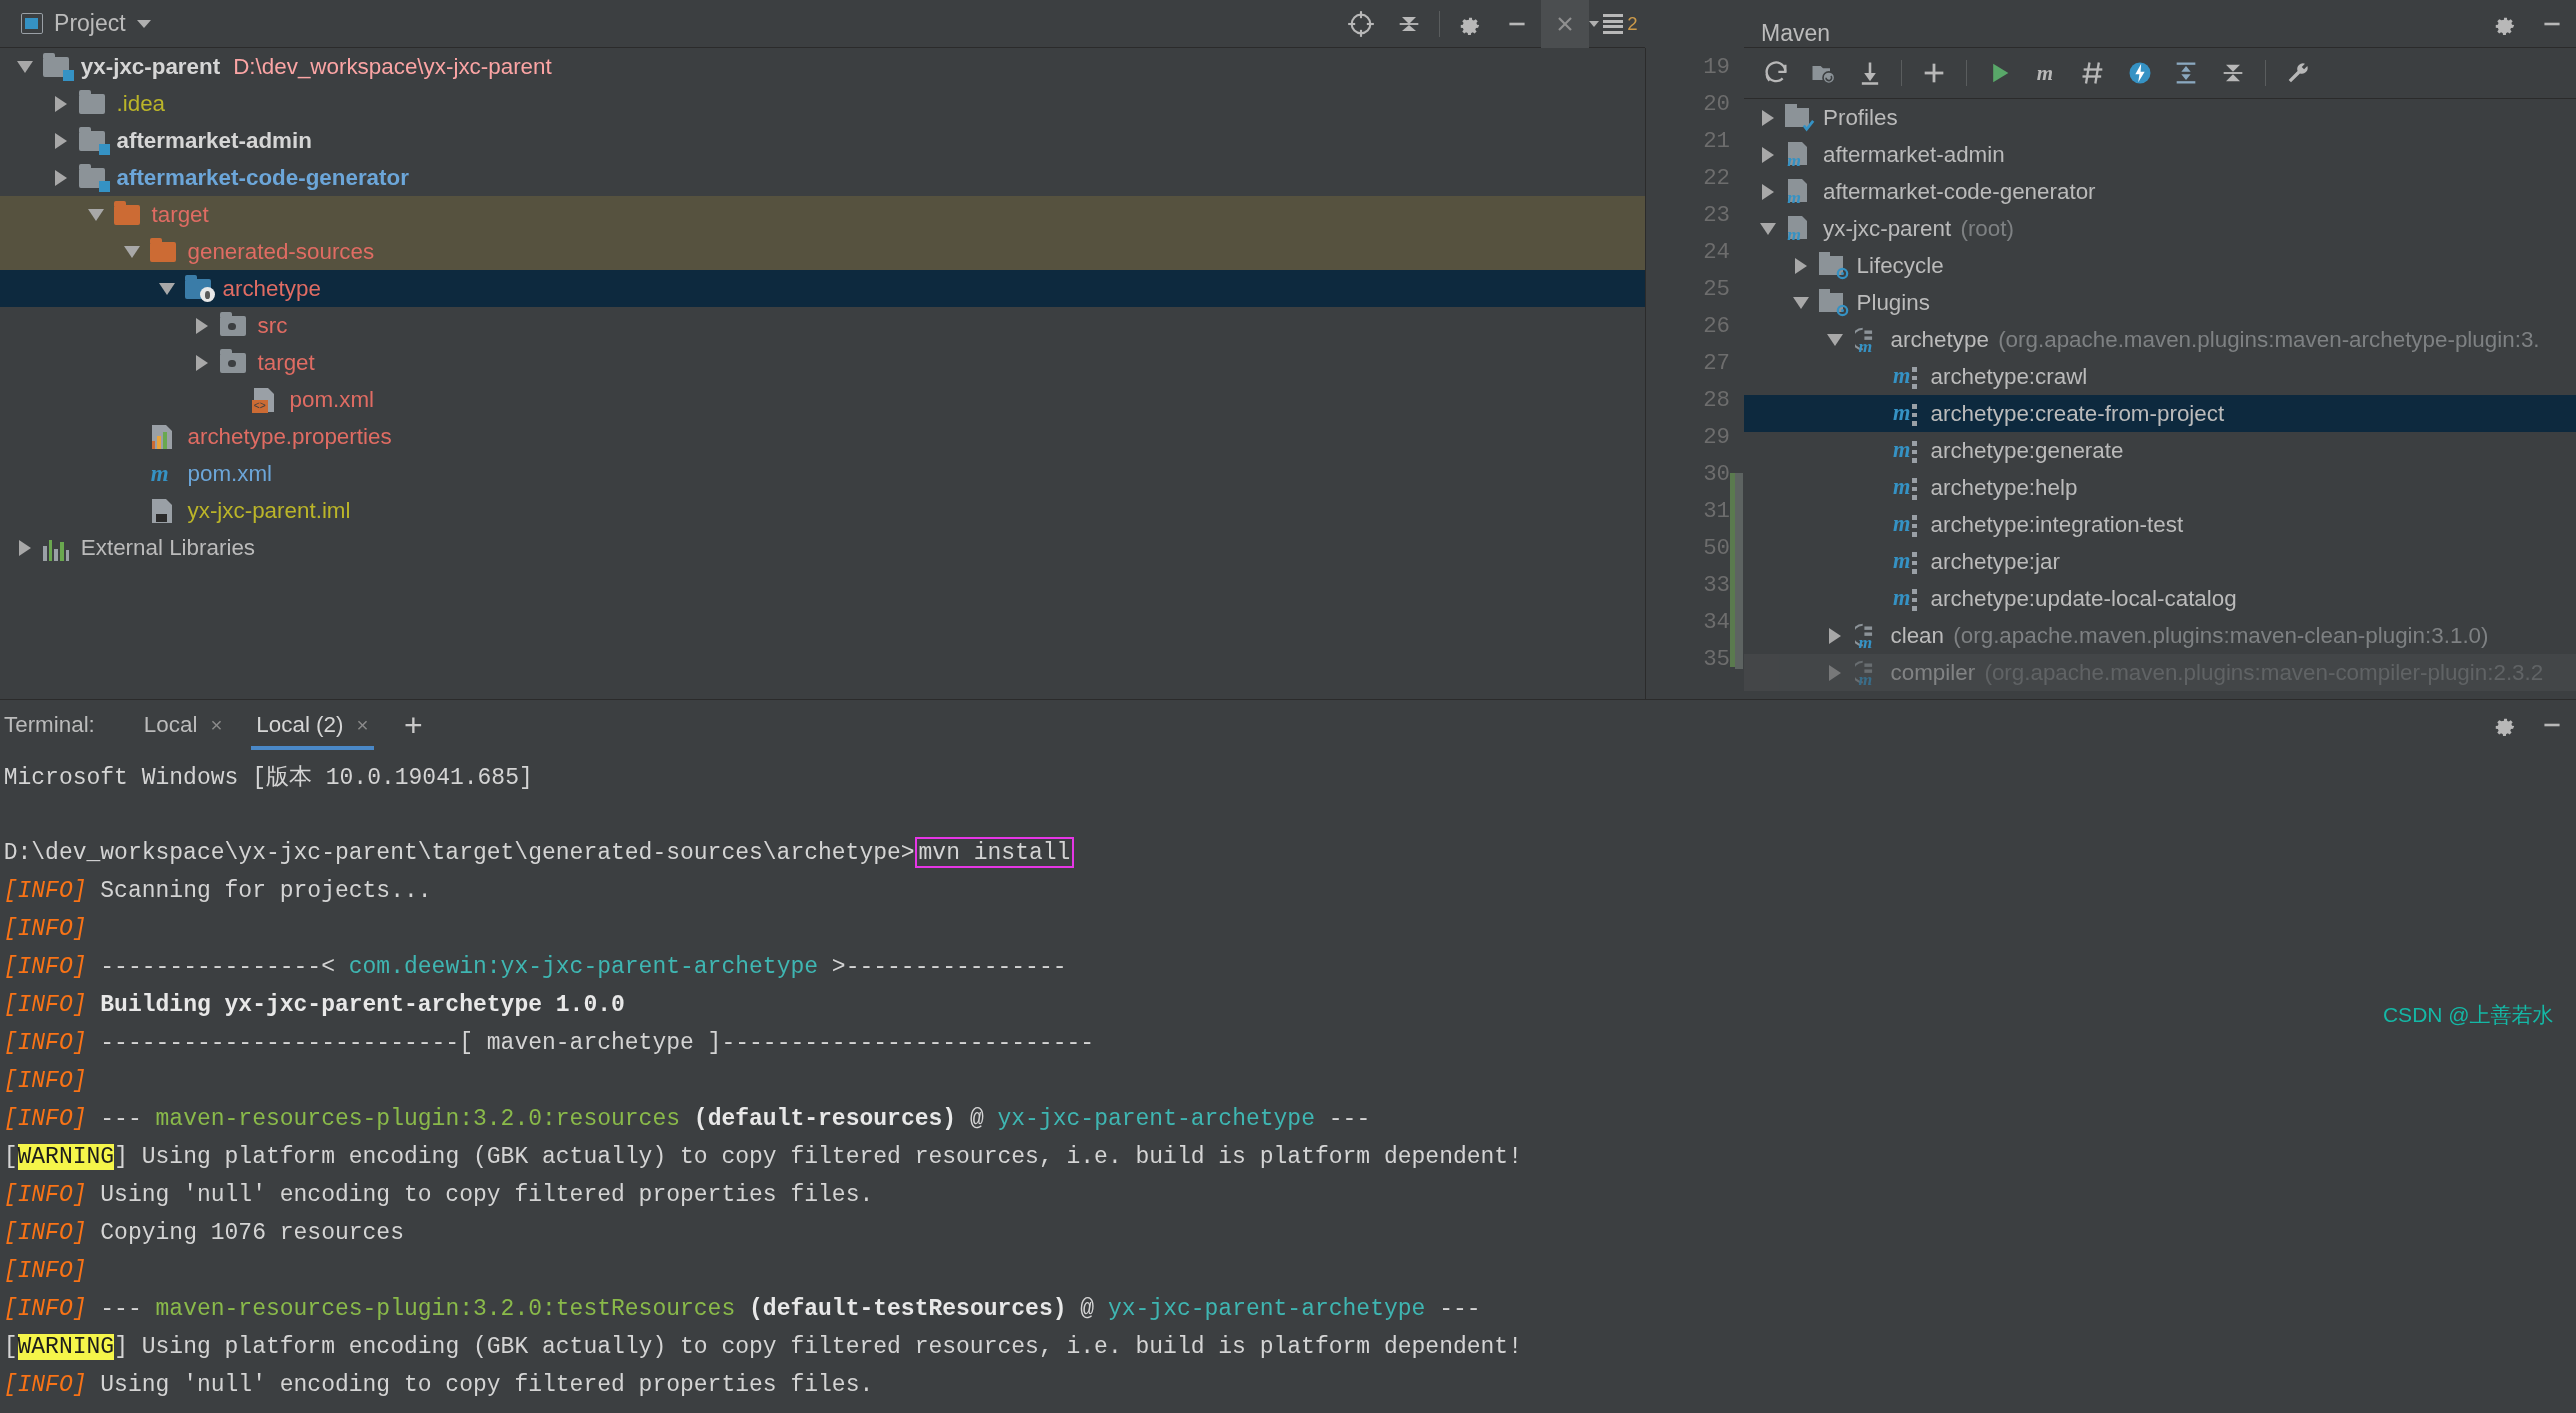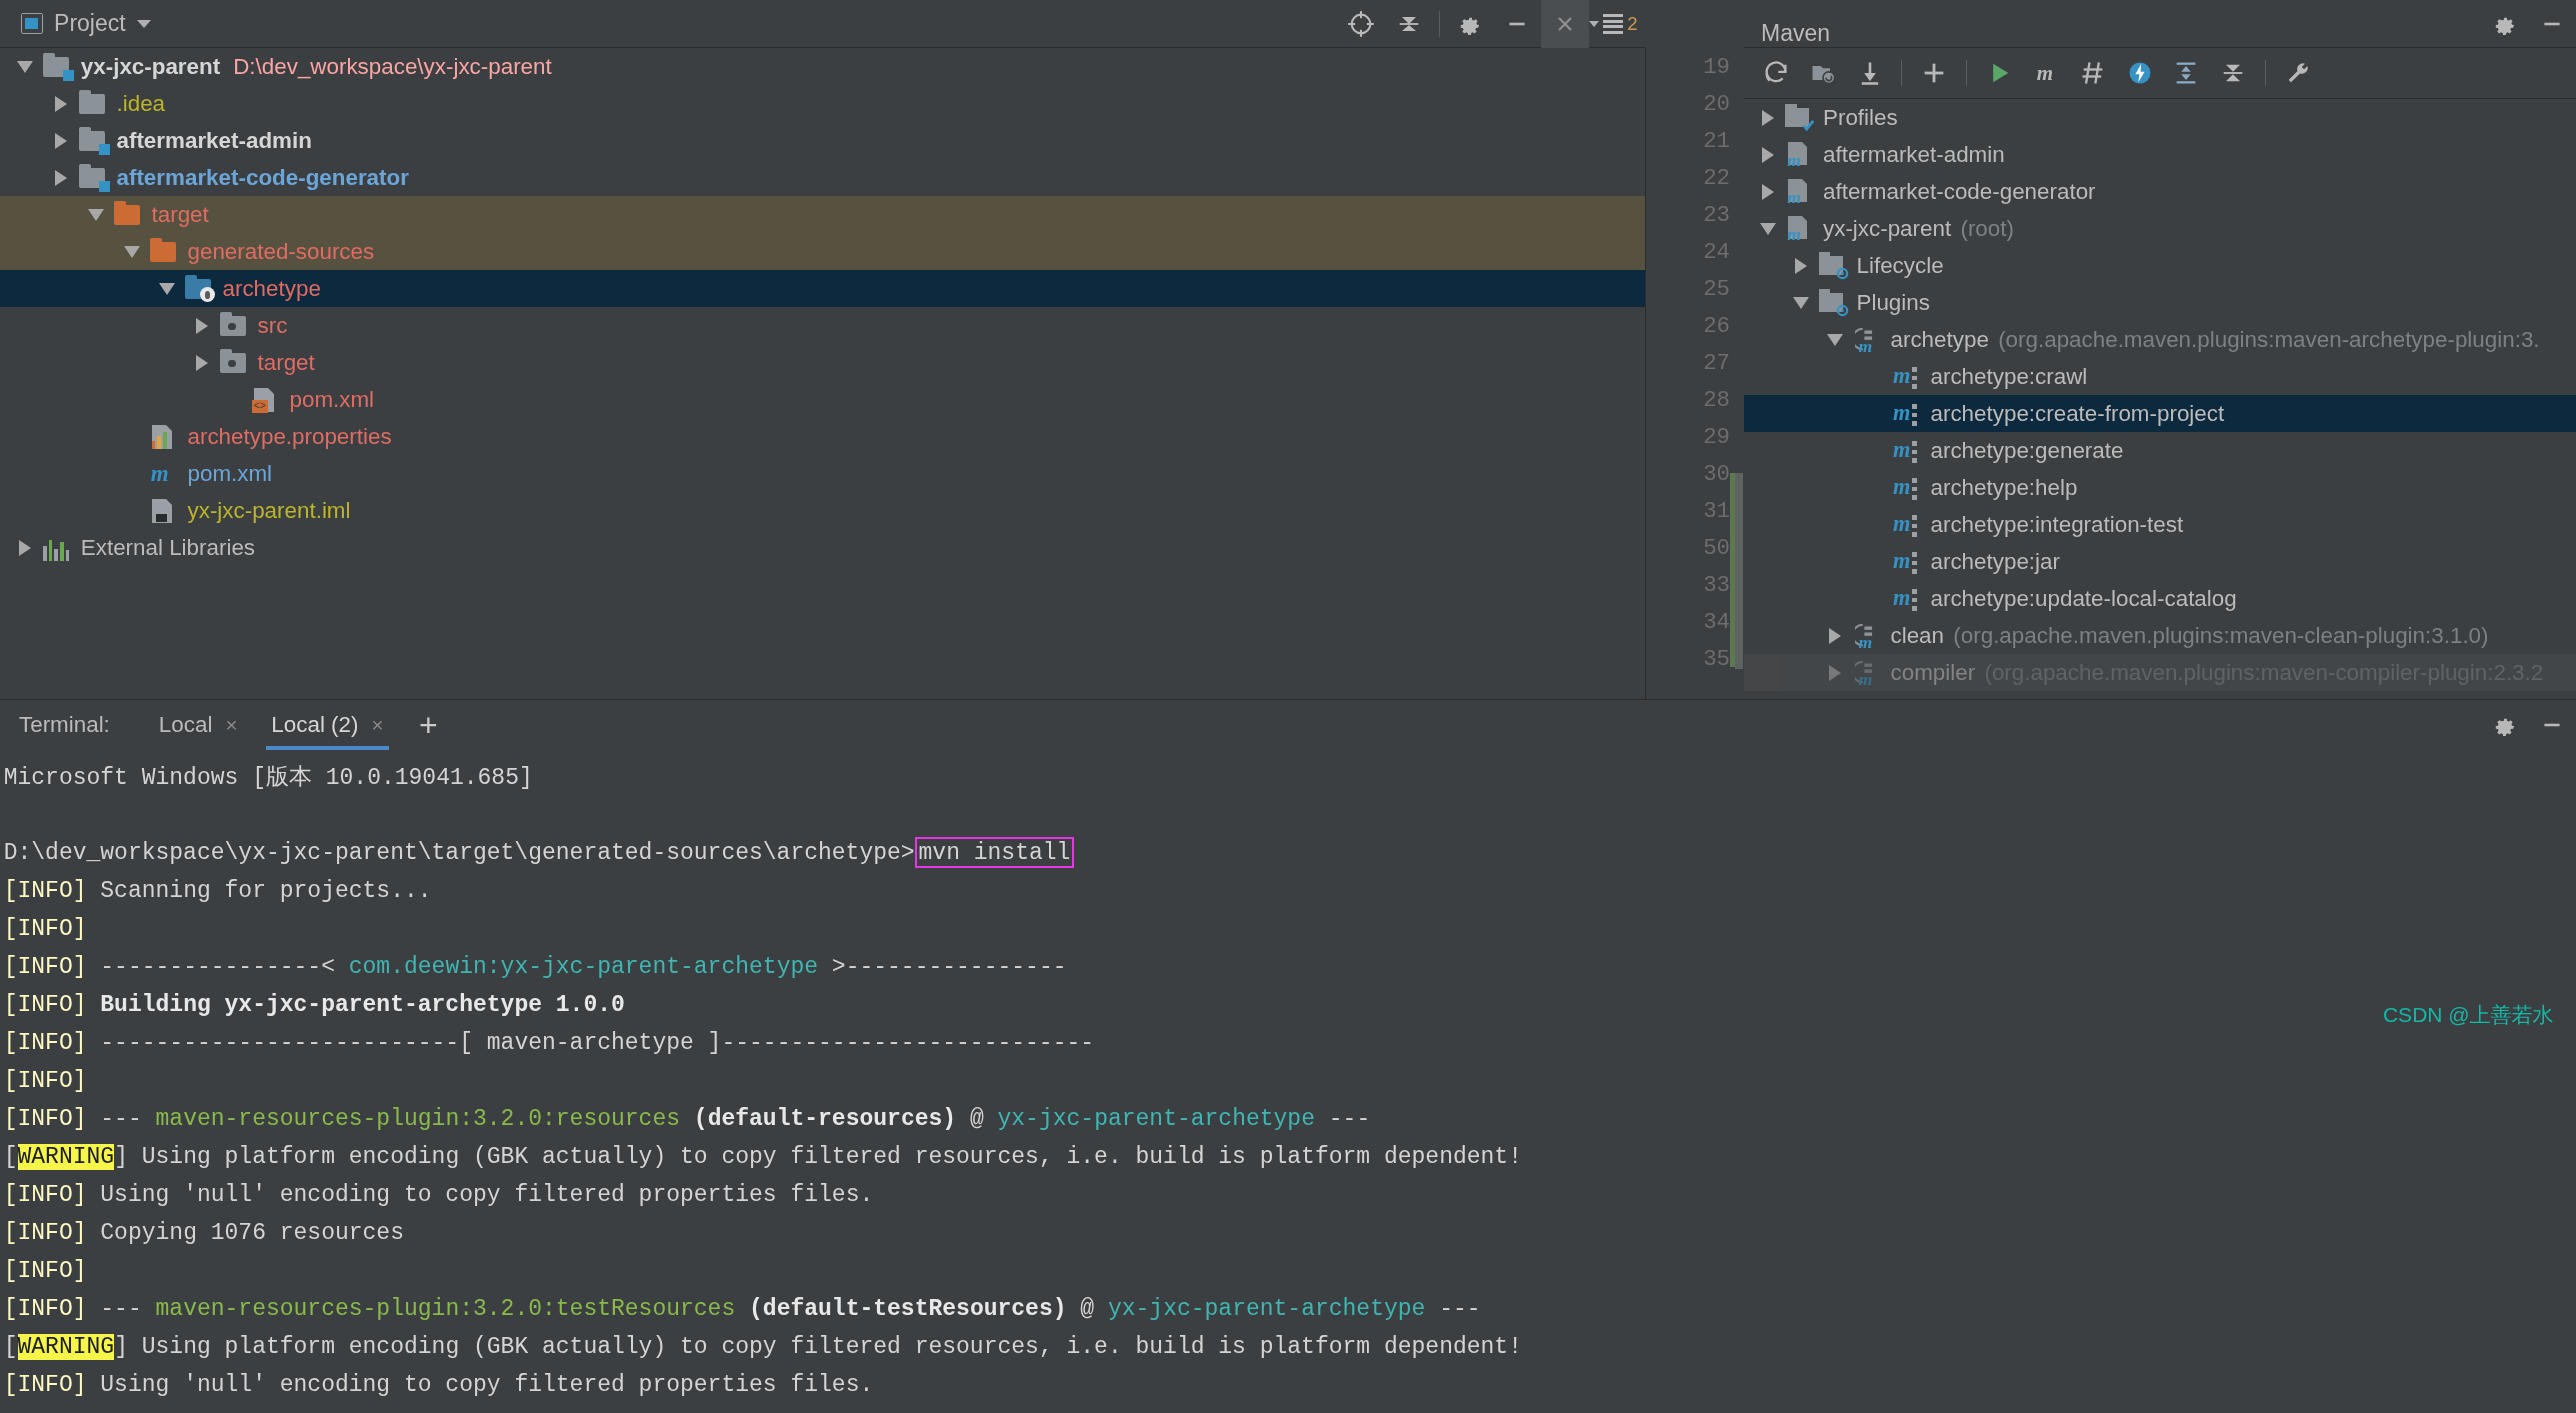--- a/index.html
+++ b/index.html
@@ -137,40 +137,40 @@
   .pfolder:before{content:"";position:absolute;left:0;top:-4.7px;width:11.2px;height:5.6px;background:#8c9398;}
   .gear-badge { position:absolute; right:-0.9px; bottom:-1.9px; width:15px;height:15px; }
   .plug-ic { position:absolute; left:3.7px; top:1.9px; width:20.5px;height:24px; }
   .mdim { color:#7e8183; }
 
   
   .term-tabs {
     position:absolute; left:0; top:699px; width:2576px; height:51px;
     background:#3c3f41; display:flex; align-items:center; border-top:0.9px solid #2b2b2b;
   }
-  .tt-label { color:#bbbbbb; font-size:22.4px; padding-left:19px; margin-right:32px; }
+  .tt-label { color:#bbbbbb; font-size:22.4px; padding-left:4px; margin-right:32px; }
   .tt { position:relative; height:51px; display:flex; align-items:center; gap:13px; padding:0 17px; }
   .tt span.txt { color:#bbbbbb; font-size:22.4px; }
   .tt.active .txt { color:#d6d6d6; }
   .tt .x { color:#8a8a8a; font-size:20.5px; }
   .tt.active:after {
     content:""; position:absolute; left:11.2px; right:11.2px; bottom:0; height:4.7px; background:#4a88c7;
   }
   .tt-plus { color:#c9c9c9; font-size:32px; padding:0 18.6px; line-height:1; }
   .term-tools { position:absolute; right:0; top:699px; height:51px; display:flex; align-items:center; }
 
   .term-body {
     position:absolute; left:0; top:750px; width:2576px; height:664px;
     background:#3c3f41; padding:7.5px 0 0 3.7px; overflow:hidden;
   }
   .tline {
     height:38px; display:flex; align-items:center; white-space:pre;
     font-family:"Liberation Mono", monospace; font-size:23px; color:#d4d4d4;
   }
-  .t-info { color:#fef9c3; }
+  .t-info { color:#f97316;font-style:italic; }
   .t-warn { background:#f5f54a; color:#1c1c1c; }
   .t-cyan { color:#3fb6b2; }
   .t-green { color:#8aba4a; }
   .t-bold { font-weight:bold; color:#e8e8e8; }
   .cmd-box { border:2.8px solid #e636e6; padding:0.9px 1.9px; margin:0; display:inline-block; }
 
   .watermark {
     position:absolute; right:22.4px; bottom:13px; color:#14b8a6; font-size:21px;
     font-family:"Liberation Sans", sans-serif;
   }

